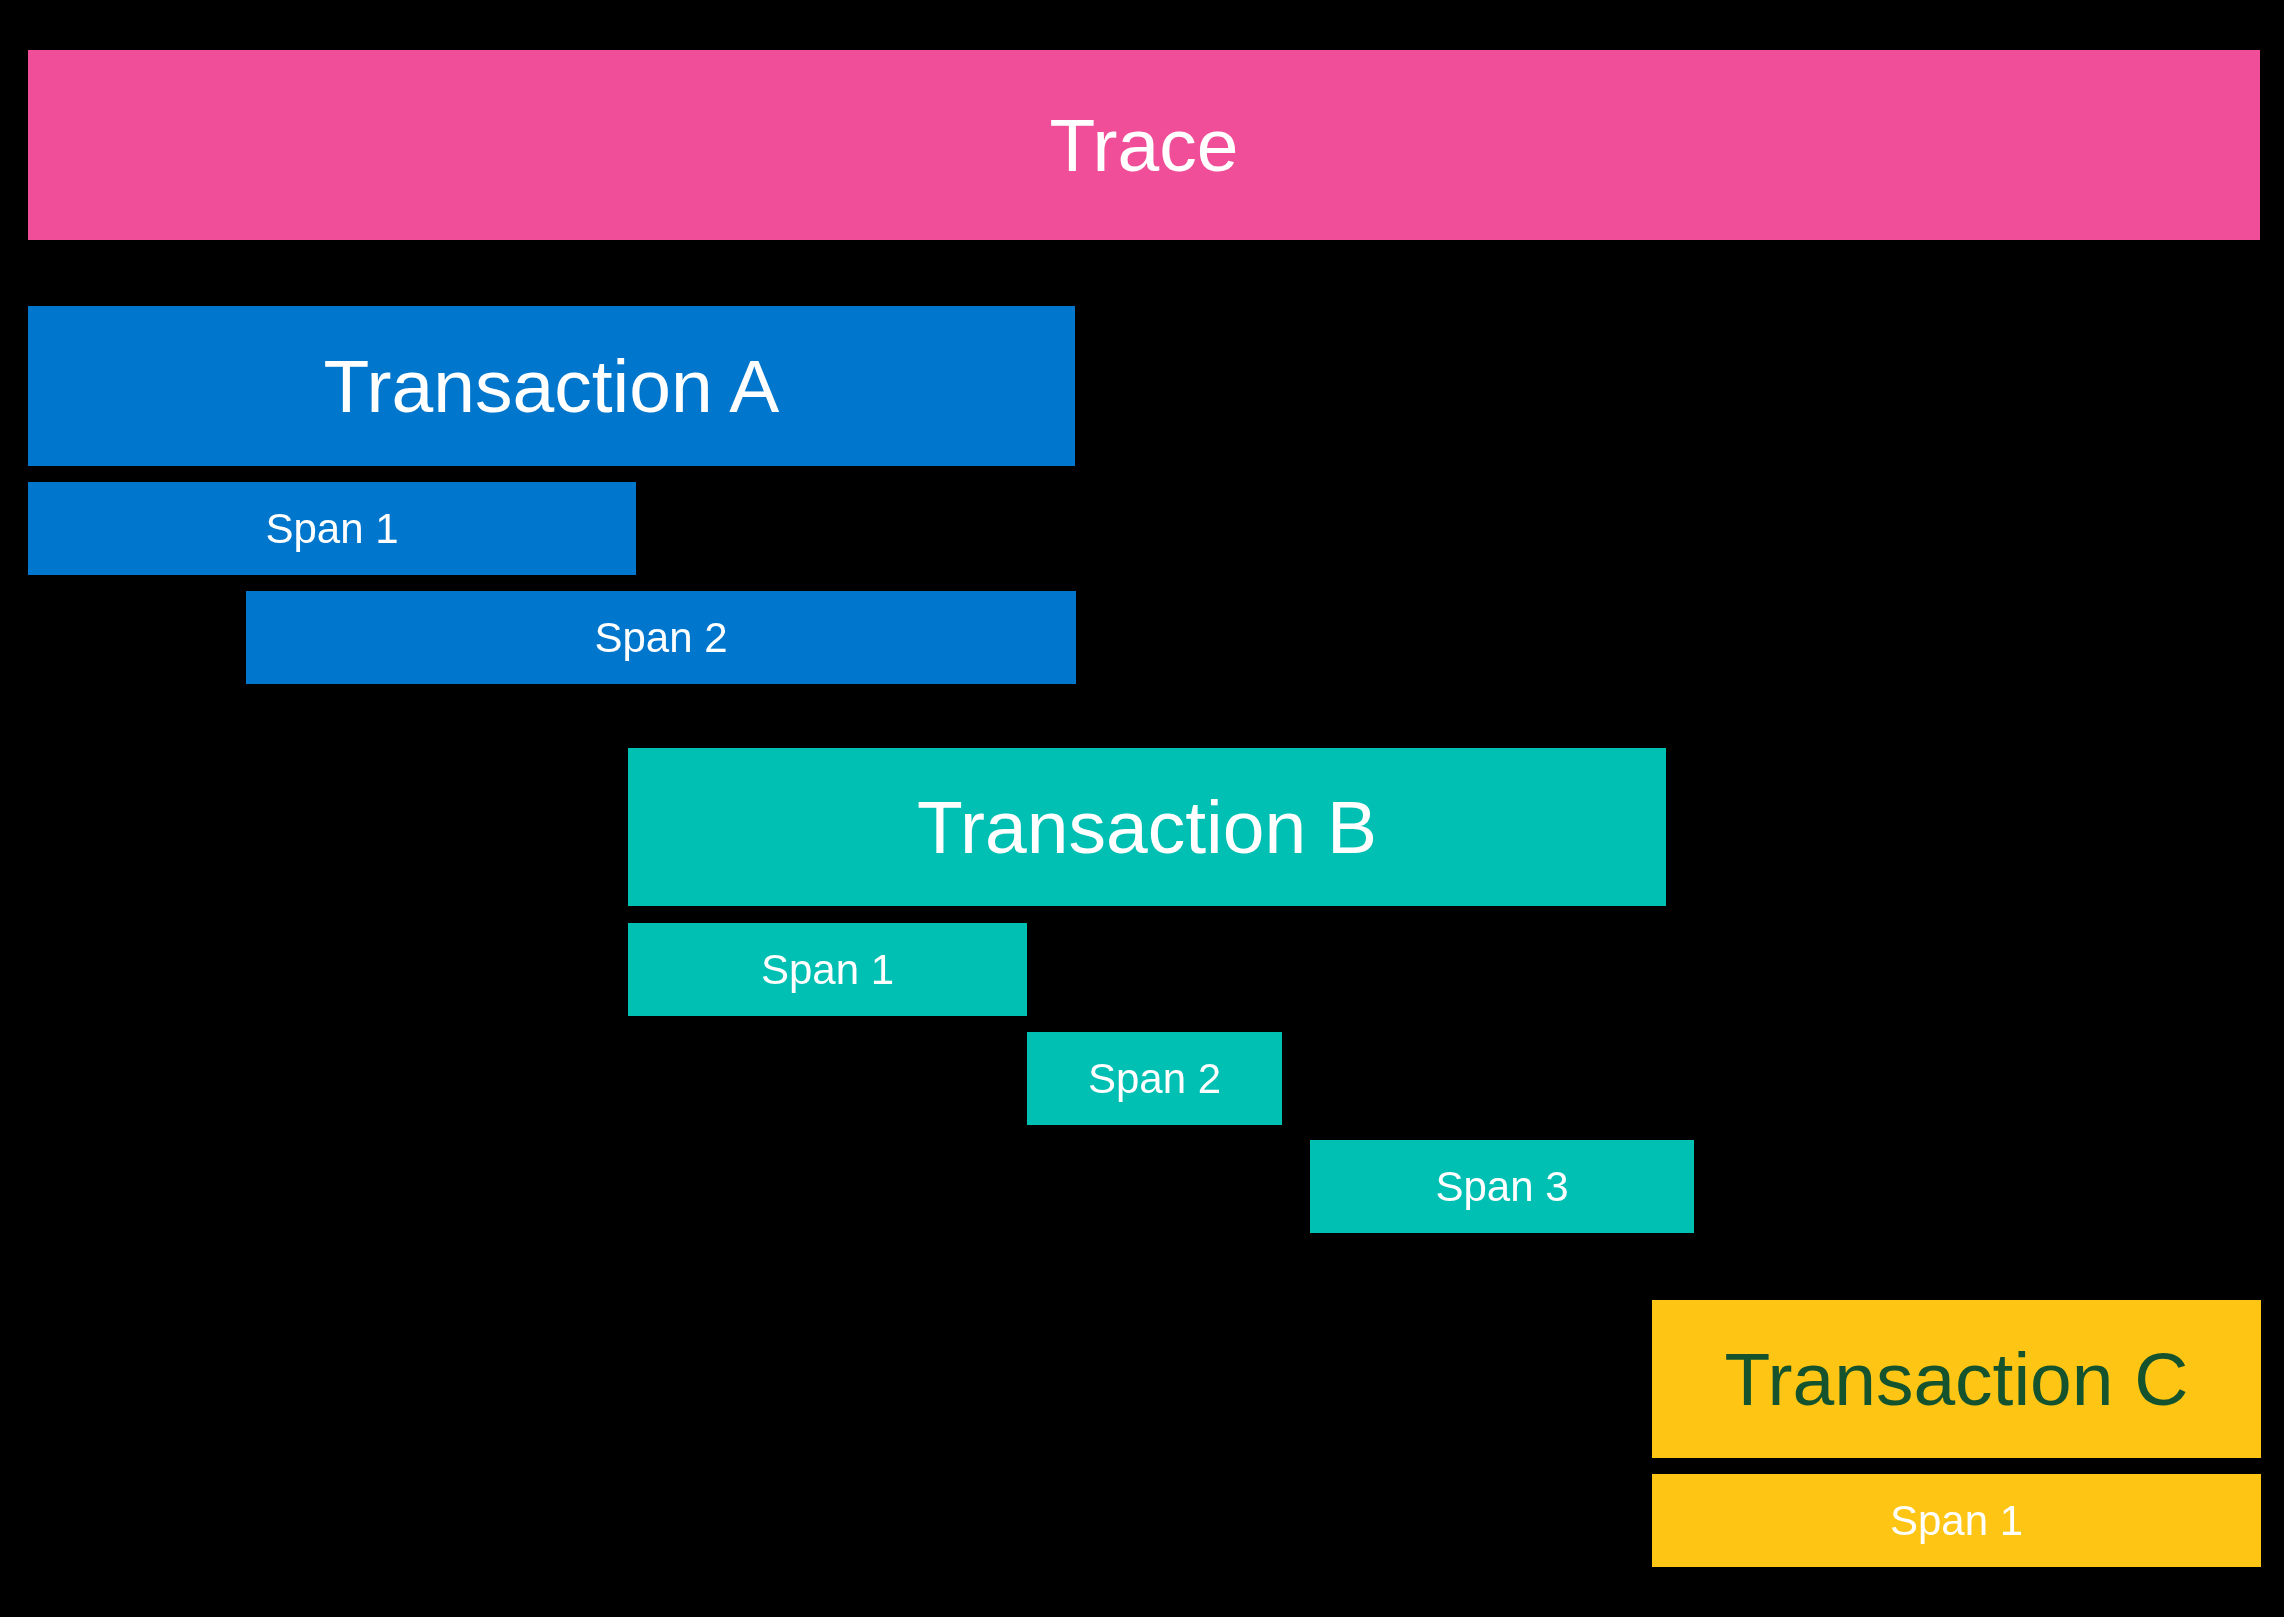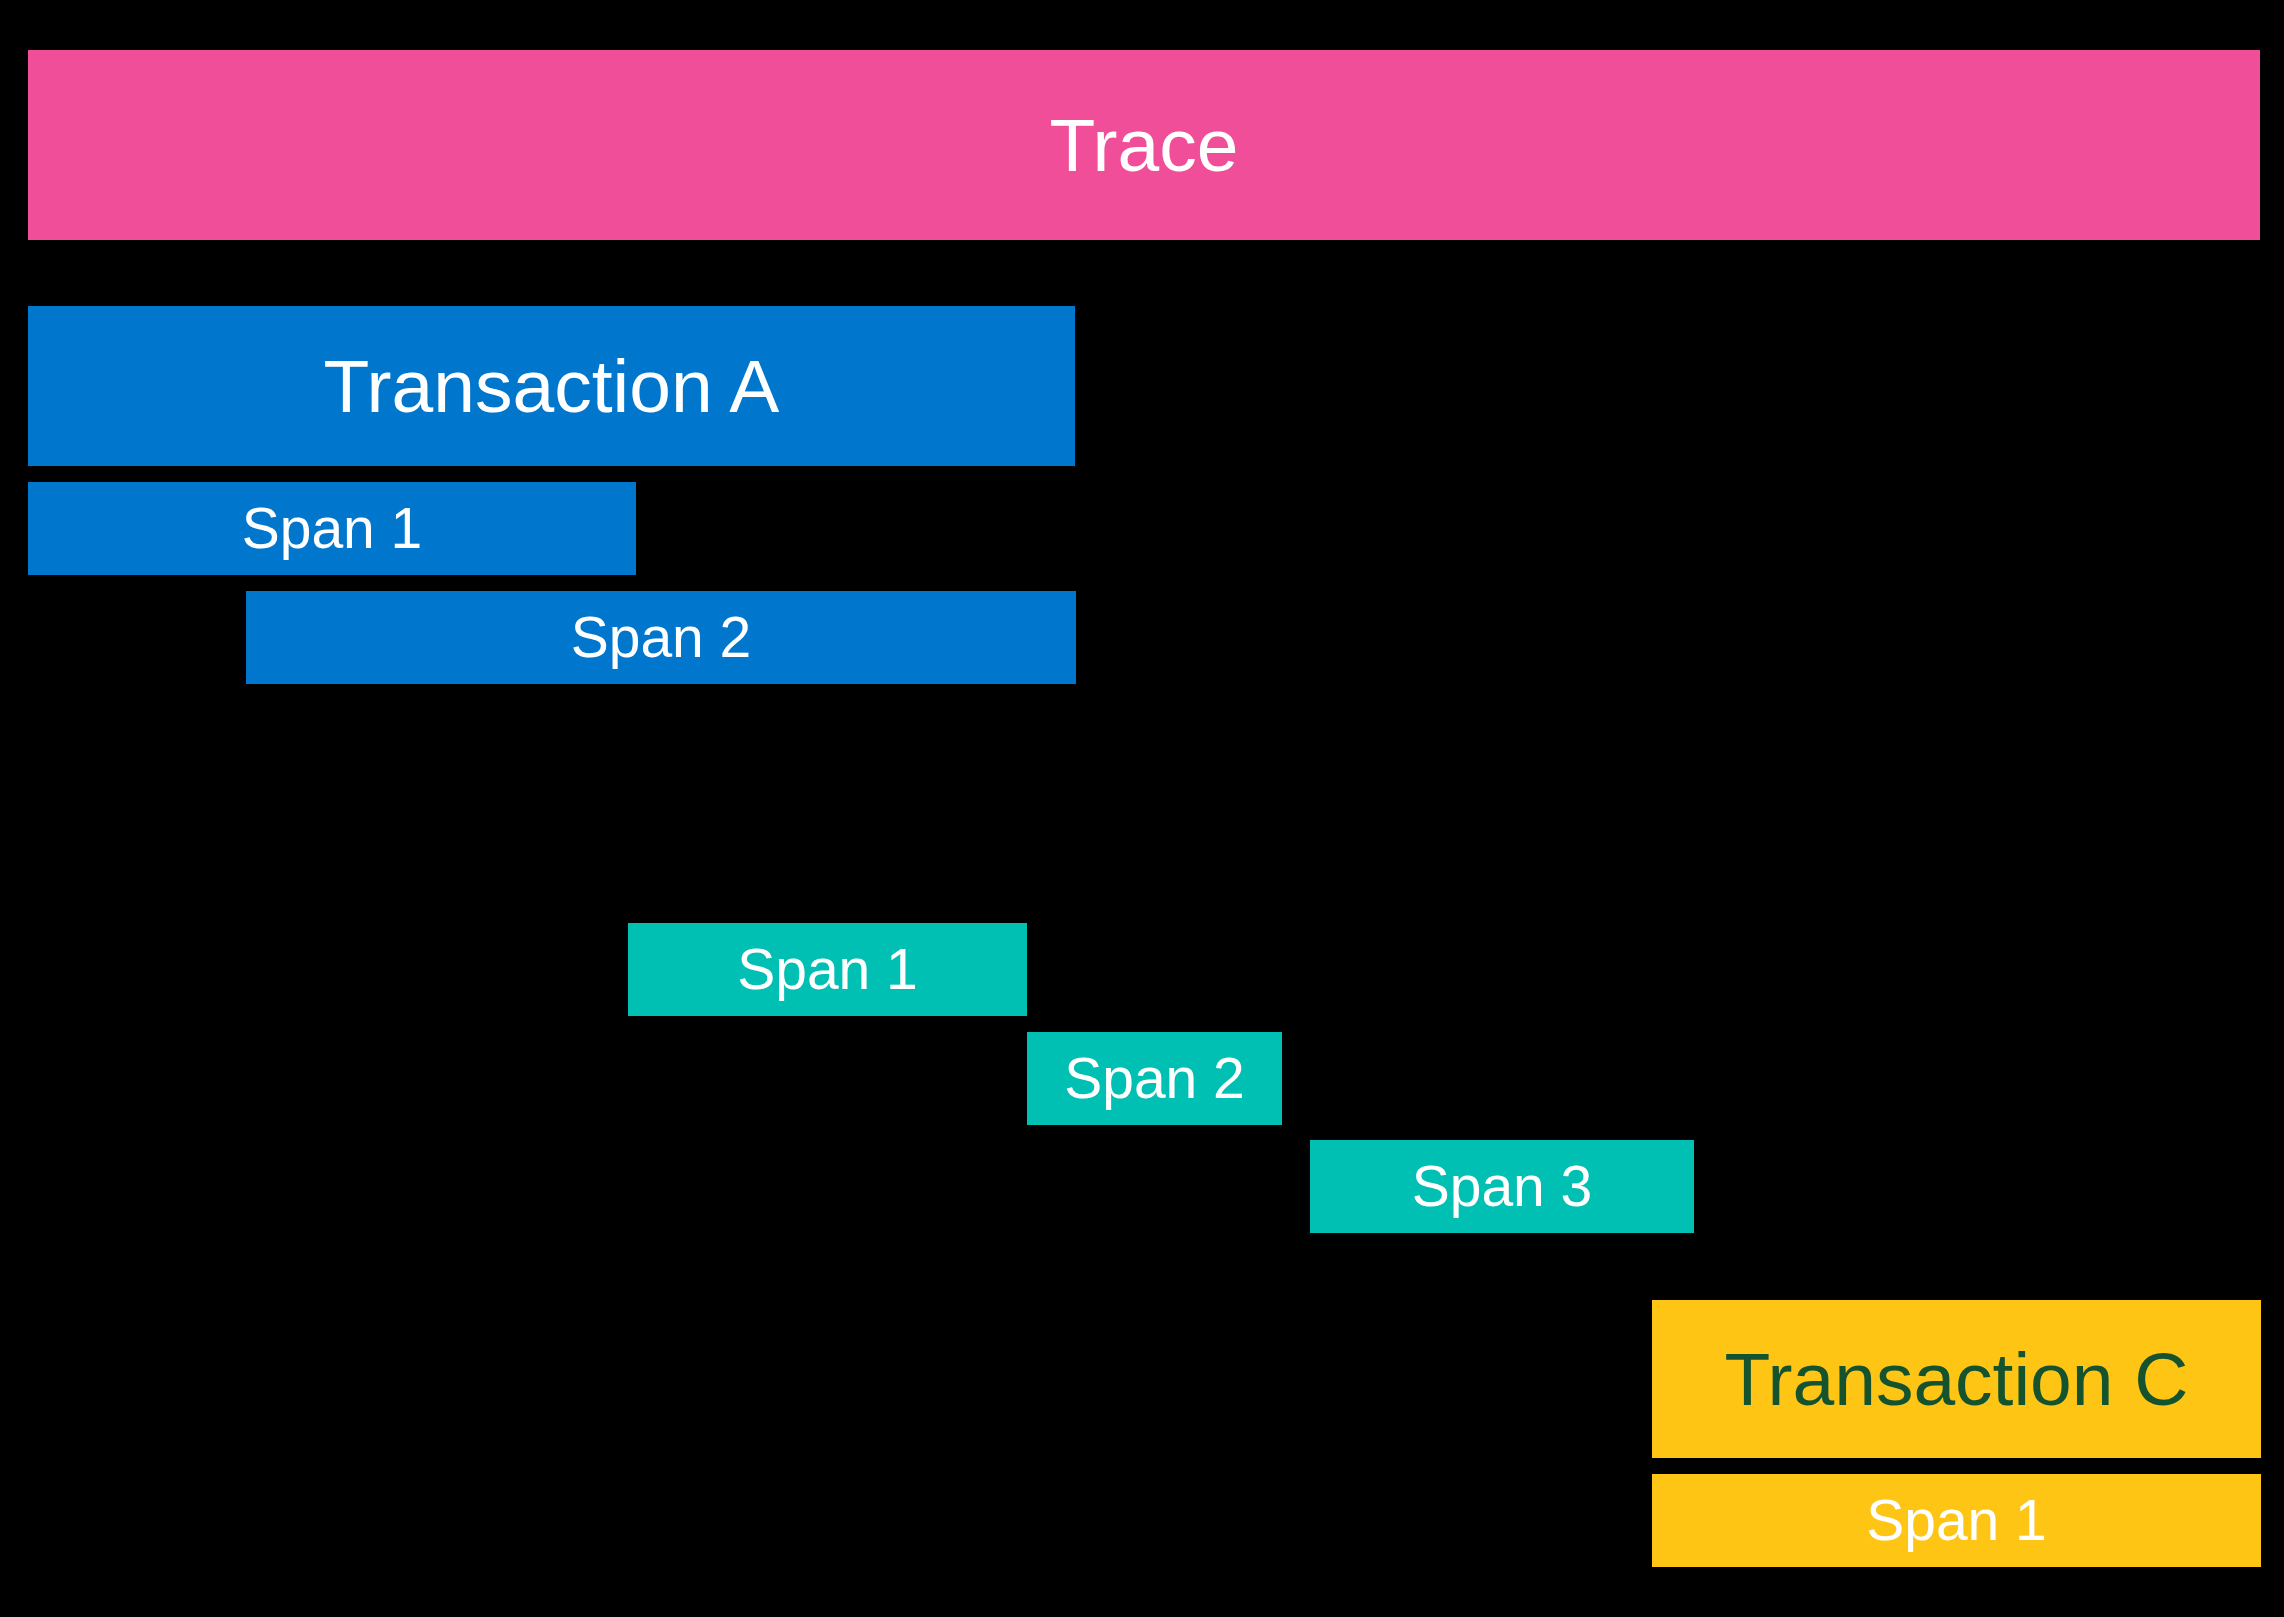--- a/index.html
+++ b/index.html
@@ -25,21 +25,21 @@
     box-sizing: border-box;
   }
   .lbl {
     color: #FFFFFF;
     white-space: nowrap;
     line-height: 1;
     letter-spacing: 0;
     font-weight: 400;
   }
   .big .lbl   { font-size: 75px; }
-  .small .lbl { font-size: 57px; }
+  .small .lbl { font-size: 42px; }
 
   
   .trace   { left: 28px;   top: 50px;   width: 2232px; height: 190px; }
   .txn-a   { left: 28px;   top: 306px;  width: 1047px; height: 160px; }
   .span-a1 { left: 28px;   top: 482px;  width: 608px;  height: 93px; }
   .span-a2 { left: 246px;  top: 591px;  width: 830px; height: 93px; }
   .txn-b   { left: 628px;  top: 748px;  width: 1038px; height: 158px; }
   .span-b1 { left: 628px;  top: 923px; width: 399px;  height: 93px; }
   .span-b2 { left: 1027px; top: 1032px; width: 255px;  height: 93px; }
   .span-b3 { left: 1282px; top: 1140px; width: 384px;  height: 93px; margin-left: 28px; }
@@ -60,20 +60,23 @@
   </div>
 
   <div class="bar span-a1 small" style="background-color: rgb(0, 119, 204);">
     <span class="lbl" style="color: rgb(255, 255, 255);">Span 1</span>
   </div>
 
   <div class="bar span-a2 small" style="background-color: rgb(0, 119, 204);">
     <span class="lbl" style="color: rgb(255, 255, 255);">Span 2</span>
   </div>
 
+  <div class="bar txn-b big" style="background-color: rgb(0, 191, 179);">
+    <span class="lbl" style="color: rgb(255, 255, 255);">Transaction B</span>
+  </div>
 
   <div class="bar span-b1 small" style="background-color: rgb(0, 191, 179);">
     <span class="lbl" style="color: rgb(255, 255, 255);">Span 1</span>
   </div>
 
   <div class="bar span-b2 small" style="background-color: rgb(0, 191, 179);">
     <span class="lbl" style="color: rgb(255, 255, 255);">Span 2</span>
   </div>
 
   <div class="bar span-b3 small" style="background-color: rgb(0, 191, 179);">

